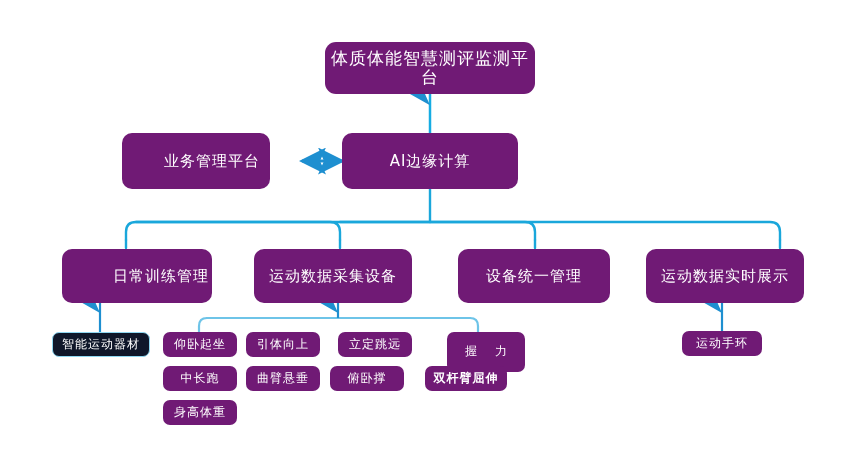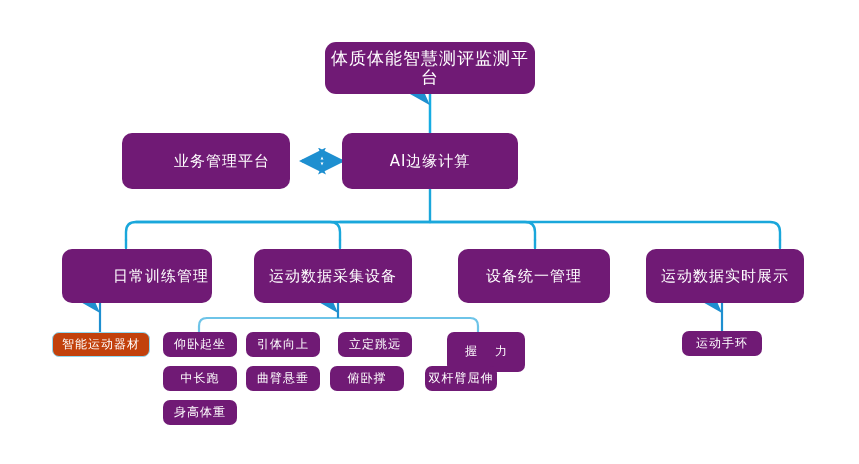--- a/index.html
+++ b/index.html
@@ -25,21 +25,21 @@
   }
   .lvl1{font-size:17px;border-radius:11px;}
   .lvl2{font-size:15px;border-radius:10px;}
   .lvl3{font-size:15px;border-radius:10px;}
   .leaf{
     font-size:12px;
     border-radius:7px;
     letter-spacing:1px;
   }
   .leaf.outlined{
-    background:#c2410c;
+    background:#0f172a;
     border:1px solid #8fd8f2;
   }
   .wide{letter-spacing:7px;text-indent:7px;}
 </style>
 </head>
 <body>
 
 <div id="stage">
 
   <svg id="wires" viewBox="0 0 859 464">
@@ -86,21 +86,21 @@
       <line x1="338" y1="318" x2="338" y2="303" stroke="#1e8fd0" stroke-width="2.2" marker-end="url(#arrUp)"></line>
     </g>
 
     <g>
       <line x1="722" y1="331" x2="722" y2="303" stroke="#1e8fd0" stroke-width="2.2" marker-end="url(#arrUp)"></line>
     </g>
   </svg>
 
   <div class="node lvl1" style="left:325px;top:42px;width:210px;height:52px;">体质体能智慧测评监测平台</div>
 
-  <div class="node lvl2" style="left:122px;top:133px;width:168px;height:56px;padding-left:32px;">业务管理平台</div>
+  <div class="node lvl2" style="left:122px;top:133px;width:148px;height:56px;padding-left:32px;">业务管理平台</div>
 
   <div class="node lvl2" style="left:342px;top:133px;width:176px;height:56px;">AI边缘计算</div>
 
   <div class="node lvl3" style="left:62px;top:249px;width:150px;height:54px;padding-left:48px;">日常训练管理</div>
 
   <div class="node lvl3" style="left:254px;top:249px;width:158px;height:54px;">运动数据采集设备</div>
 
   <div class="node lvl3" style="left:458px;top:249px;width:152px;height:54px;">设备统一管理</div>
 
   <div class="node lvl3" style="left:646px;top:249px;width:158px;height:54px;">运动数据实时展示</div>
@@ -108,19 +108,19 @@
   <div class="node leaf outlined" style="left:52px;top:332px;width:98px;height:25px;">智能运动器材</div>
 
   <div class="node leaf" style="left:163px;top:332px;width:74px;height:25px;">仰卧起坐</div>
   <div class="node leaf" style="left:246px;top:332px;width:74px;height:25px;">引体向上</div>
   <div class="node leaf" style="left:330px;top:332px;width:74px;height:25px;margin-left:8px;">立定跳远</div>
   <div class="node leaf wide" style="left:447px;top:332px;width:78px;height:40px;">握 力</div>
 
   <div class="node leaf" style="left:163px;top:366px;width:74px;height:25px;">中长跑</div>
   <div class="node leaf" style="left:246px;top:366px;width:74px;height:25px;">曲臂悬垂</div>
   <div class="node leaf" style="left:330px;top:366px;width:74px;height:25px;">俯卧撑</div>
-  <div class="node leaf" style="left:425px;top:366px;width:72px;height:25px;">双杆臂屈伸</div>
+  <div class="node leaf" style="left:425px;top:366px;width:82px;height:25px;font-weight:bold;">双杆臂屈伸</div>
 
   <div class="node leaf" style="left:163px;top:400px;width:74px;height:25px;">身高体重</div>
 
   <div class="node leaf" style="left:682px;top:331px;width:80px;height:25px;">运动手环</div>
 
 </div>
 
 </body></html>

